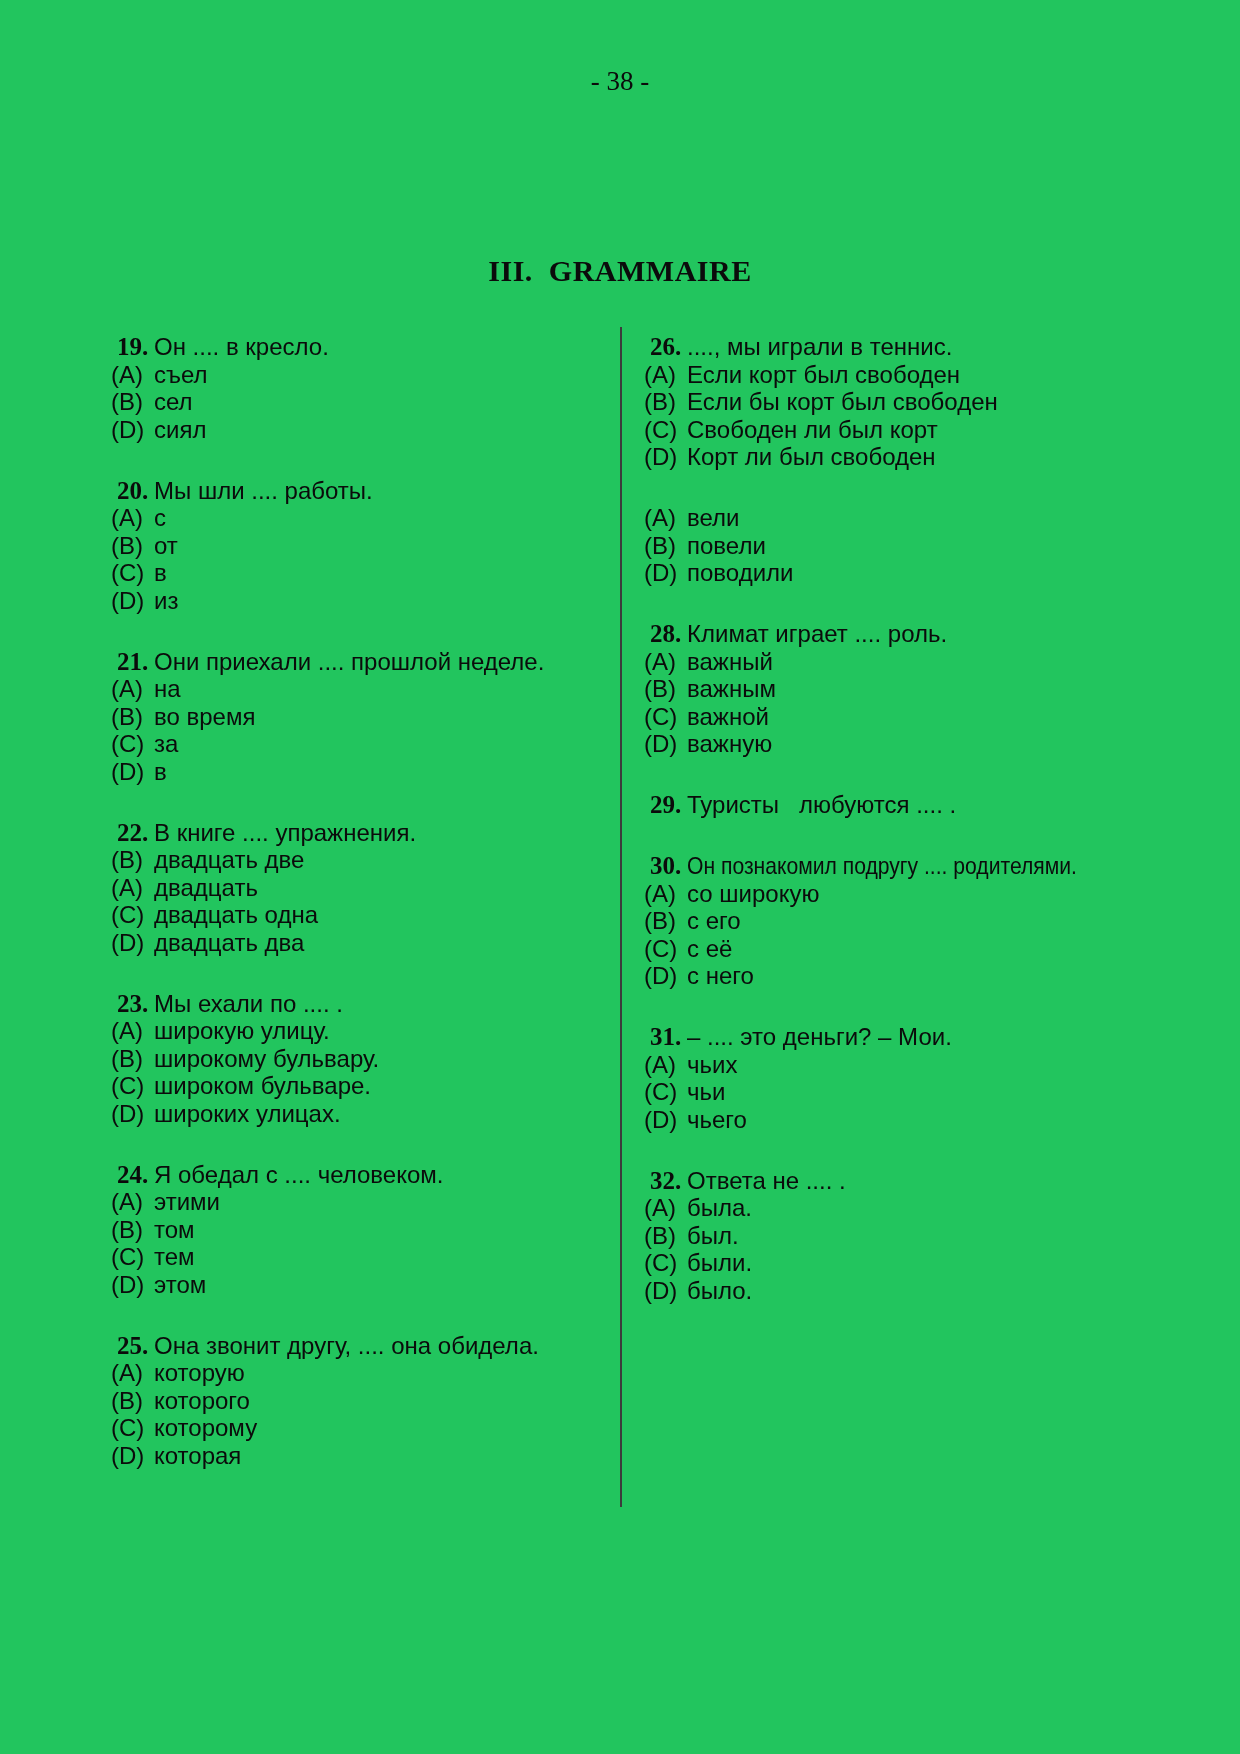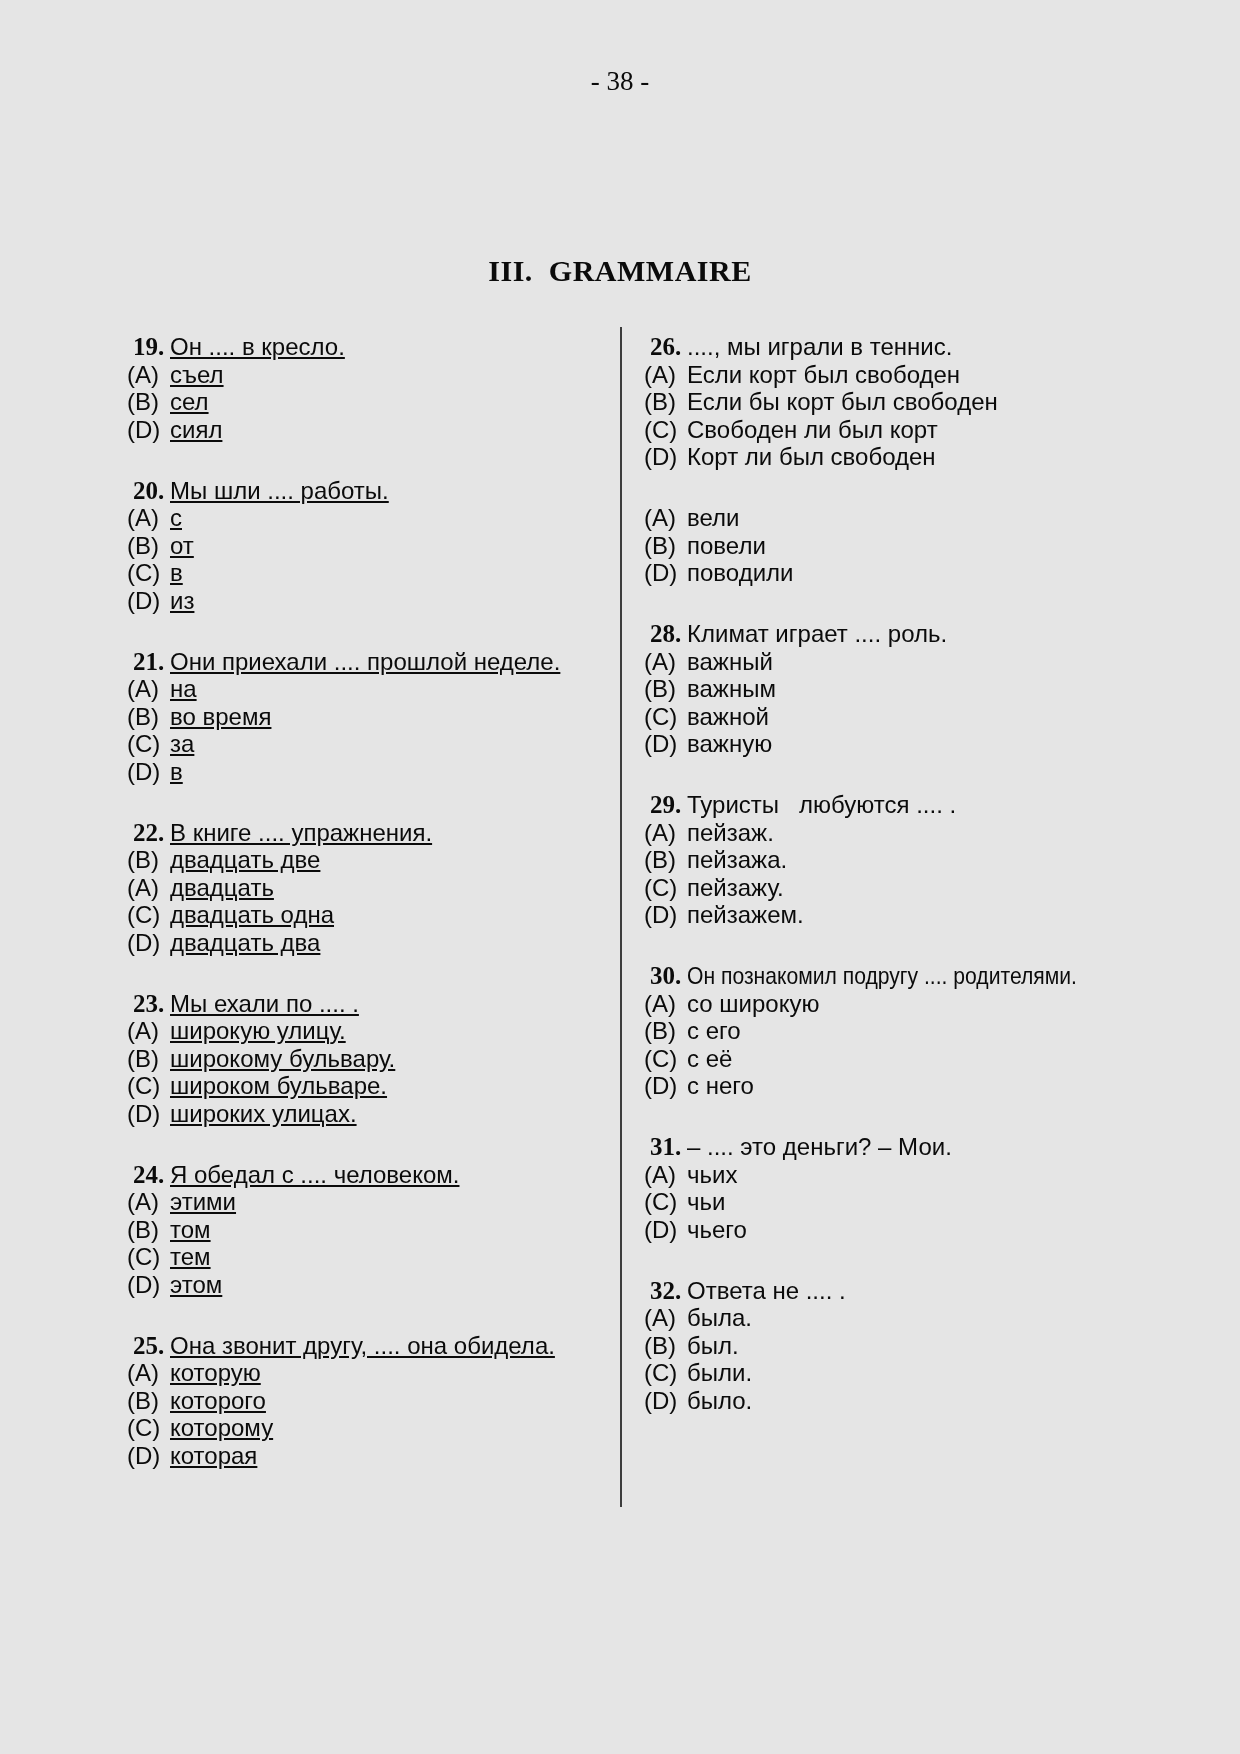--- a/index.html
+++ b/index.html
@@ -11,21 +11,21 @@
     width: 1240px;
     height: 1754px;
     position: relative;
     font-family: "Liberation Sans", sans-serif;
     color: #0b0b0b;
     overflow: hidden;
   }
   .page {
     position: absolute;
     inset: 0;
-    background: #e5e5e5;
+    background: #22c55e;
   }
   .page-number {
     position: absolute;
     top: 66px;
     left: 0;
     width: 100%;
     text-align: center;
     font-family: "Liberation Serif", serif;
     font-size: 27px;
     white-space: pre;
@@ -49,21 +49,21 @@
     width: 2px;
     height: 1180px;
     background: #3c3c3c;
   }
   .column {
     position: absolute;
     top: 333px;
     font-size: 24px;
     line-height: 27.5px;
   }
-  .column-left  { left: 127px; width: 505px; text-decoration: underline; }
+  .column-left  { left: 111px; width: 505px; }
   .column-right { left: 644px; width: 580px; }
   .question { margin-bottom: 33.5px; }
   .stem-row, .option-row { white-space: nowrap; }
   .qnum {
     display: inline-block;
     width: 37px;
     padding-left: 6px;
     font-family: "Liberation Serif", serif;
     font-weight: bold;
     font-size: 25px;
@@ -214,29 +214,20 @@
   <div class="option-row"><span class="qletter">(B)</span><span class="qtext">важным</span></div>
 
   <div class="option-row"><span class="qletter">(C)</span><span class="qtext">важной</span></div>
 
   <div class="option-row"><span class="qletter">(D)</span><span class="qtext">важную</span></div>
 </div>
   </div>
 
   <div class="question">
     <div class="stem-row"><span class="qnum">29.</span><span class="qtext">Туристы   любуются .... .</span></div>
-    <div class="options">
-  <div class="option-row"><span class="qletter">(A)</span><span class="qtext">пейзаж.</span></div>
-
-  <div class="option-row"><span class="qletter">(B)</span><span class="qtext">пейзажа.</span></div>
-
-  <div class="option-row"><span class="qletter">(C)</span><span class="qtext">пейзажу.</span></div>
-
-  <div class="option-row"><span class="qletter">(D)</span><span class="qtext">пейзажем.</span></div>
-</div>
   </div>
 
   <div class="question">
     <div class="stem-row"><span class="qnum">30.</span><span class="qtext condensed">Он познакомил подругу .... родителями.</span></div>
     <div class="options">
   <div class="option-row"><span class="qletter">(A)</span><span class="qtext">со широкую</span></div>
 
   <div class="option-row"><span class="qletter">(B)</span><span class="qtext">с его</span></div>
 
   <div class="option-row"><span class="qletter">(C)</span><span class="qtext">с её</span></div>

